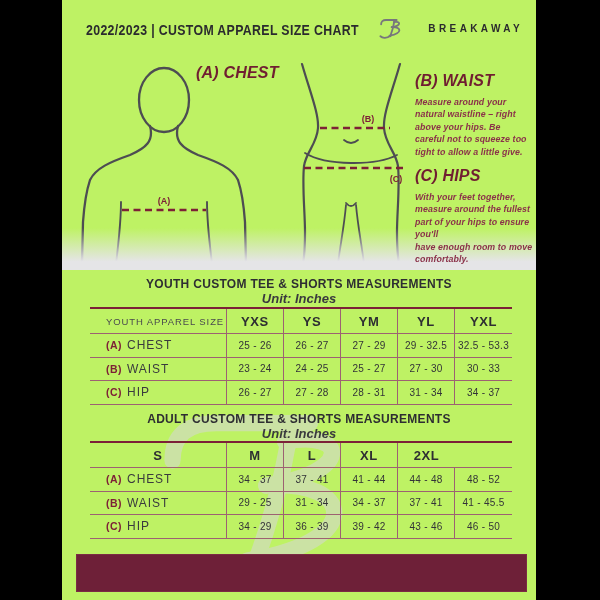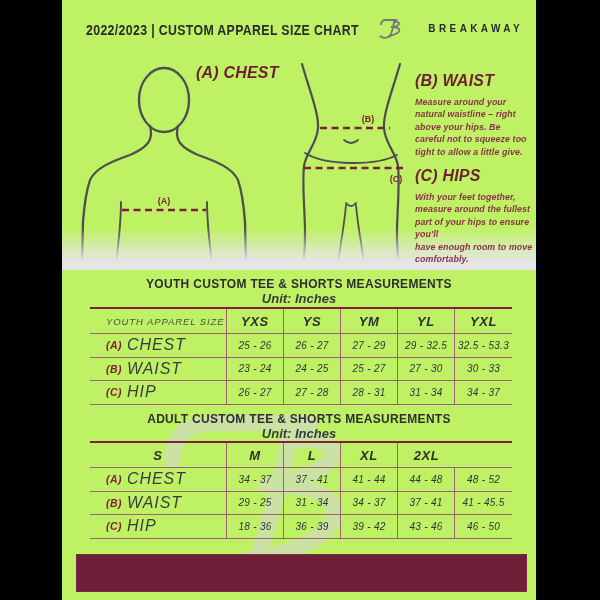--- a/index.html
+++ b/index.html
@@ -38,27 +38,27 @@
              font-weight:700;color:#2e2e32;letter-spacing:.3px;z-index:1;}
   .sec-unit{position:absolute;left:0;width:100%;text-align:center;font-size:13px;
             font-style:italic;font-weight:600;color:#3a3a3e;z-index:1;}
 
   
   .table{position:absolute;left:28px;width:422px;border-top:2px solid #7c2137;z-index:1;}
   .tr{display:grid;grid-template-columns:137px repeat(5,1fr);
       border-bottom:1.4px solid #9d6172;height:23.5px;}
   .tr.head{height:25px;}
   .td{display:flex;align-items:center;justify-content:center;font-size:10px;
-      color:#333338;letter-spacing:.3px;border-right:1.4px solid #9d6172;font-style:italic;}
+      color:#333338;letter-spacing:.3px;border-right:1.4px solid #9d6172;}
   .td:last-child{border-right:none;}
   .td.lbl{justify-content:flex-start;padding-left:16px;}
   .th-label{font-size:9.5px;letter-spacing:.9px;color:#4a4a4e;}
   .th-size{font-weight:700;font-size:13px;letter-spacing:.6px;color:#2e2e32;}
   .rk{font-weight:700;color:#7d2136;font-size:10.5px;letter-spacing:.5px;margin-right:5px;}
-  .rl{font-size:16px;letter-spacing:.9px;color:#3a3a3e;}
+  .rl{font-size:12px;letter-spacing:.9px;color:#3a3a3e;}
 
   .footer-bar{position:absolute;left:14px;top:554px;width:451px;height:38px;
               background:#6e2038;border:1px solid #7b2c44;z-index:1;}
 </style>
 </head>
 <body>
 
 <div class="stage">
   <div class="page">
 
@@ -202,21 +202,21 @@
         <div class="td">31 - 34</div>
         <div class="td">34 - 37</div>
         <div class="td">37 - 41</div>
         <div class="td">41 - 45.5</div>
       </div>
       <div class="tr">
         <div class="td lbl">
           <span class="rk">(C)</span>
           <span class="rl">HIP</span>
         </div>
-        <div class="td">18 - 36</div>
+        <div class="td">34 - 29</div>
         <div class="td">36 - 39</div>
         <div class="td">39 - 42</div>
         <div class="td">43 - 46</div>
         <div class="td">46 - 50</div>
       </div>
     </div>
 
     <div class="footer-bar"></div>
   </div>
 </div>

